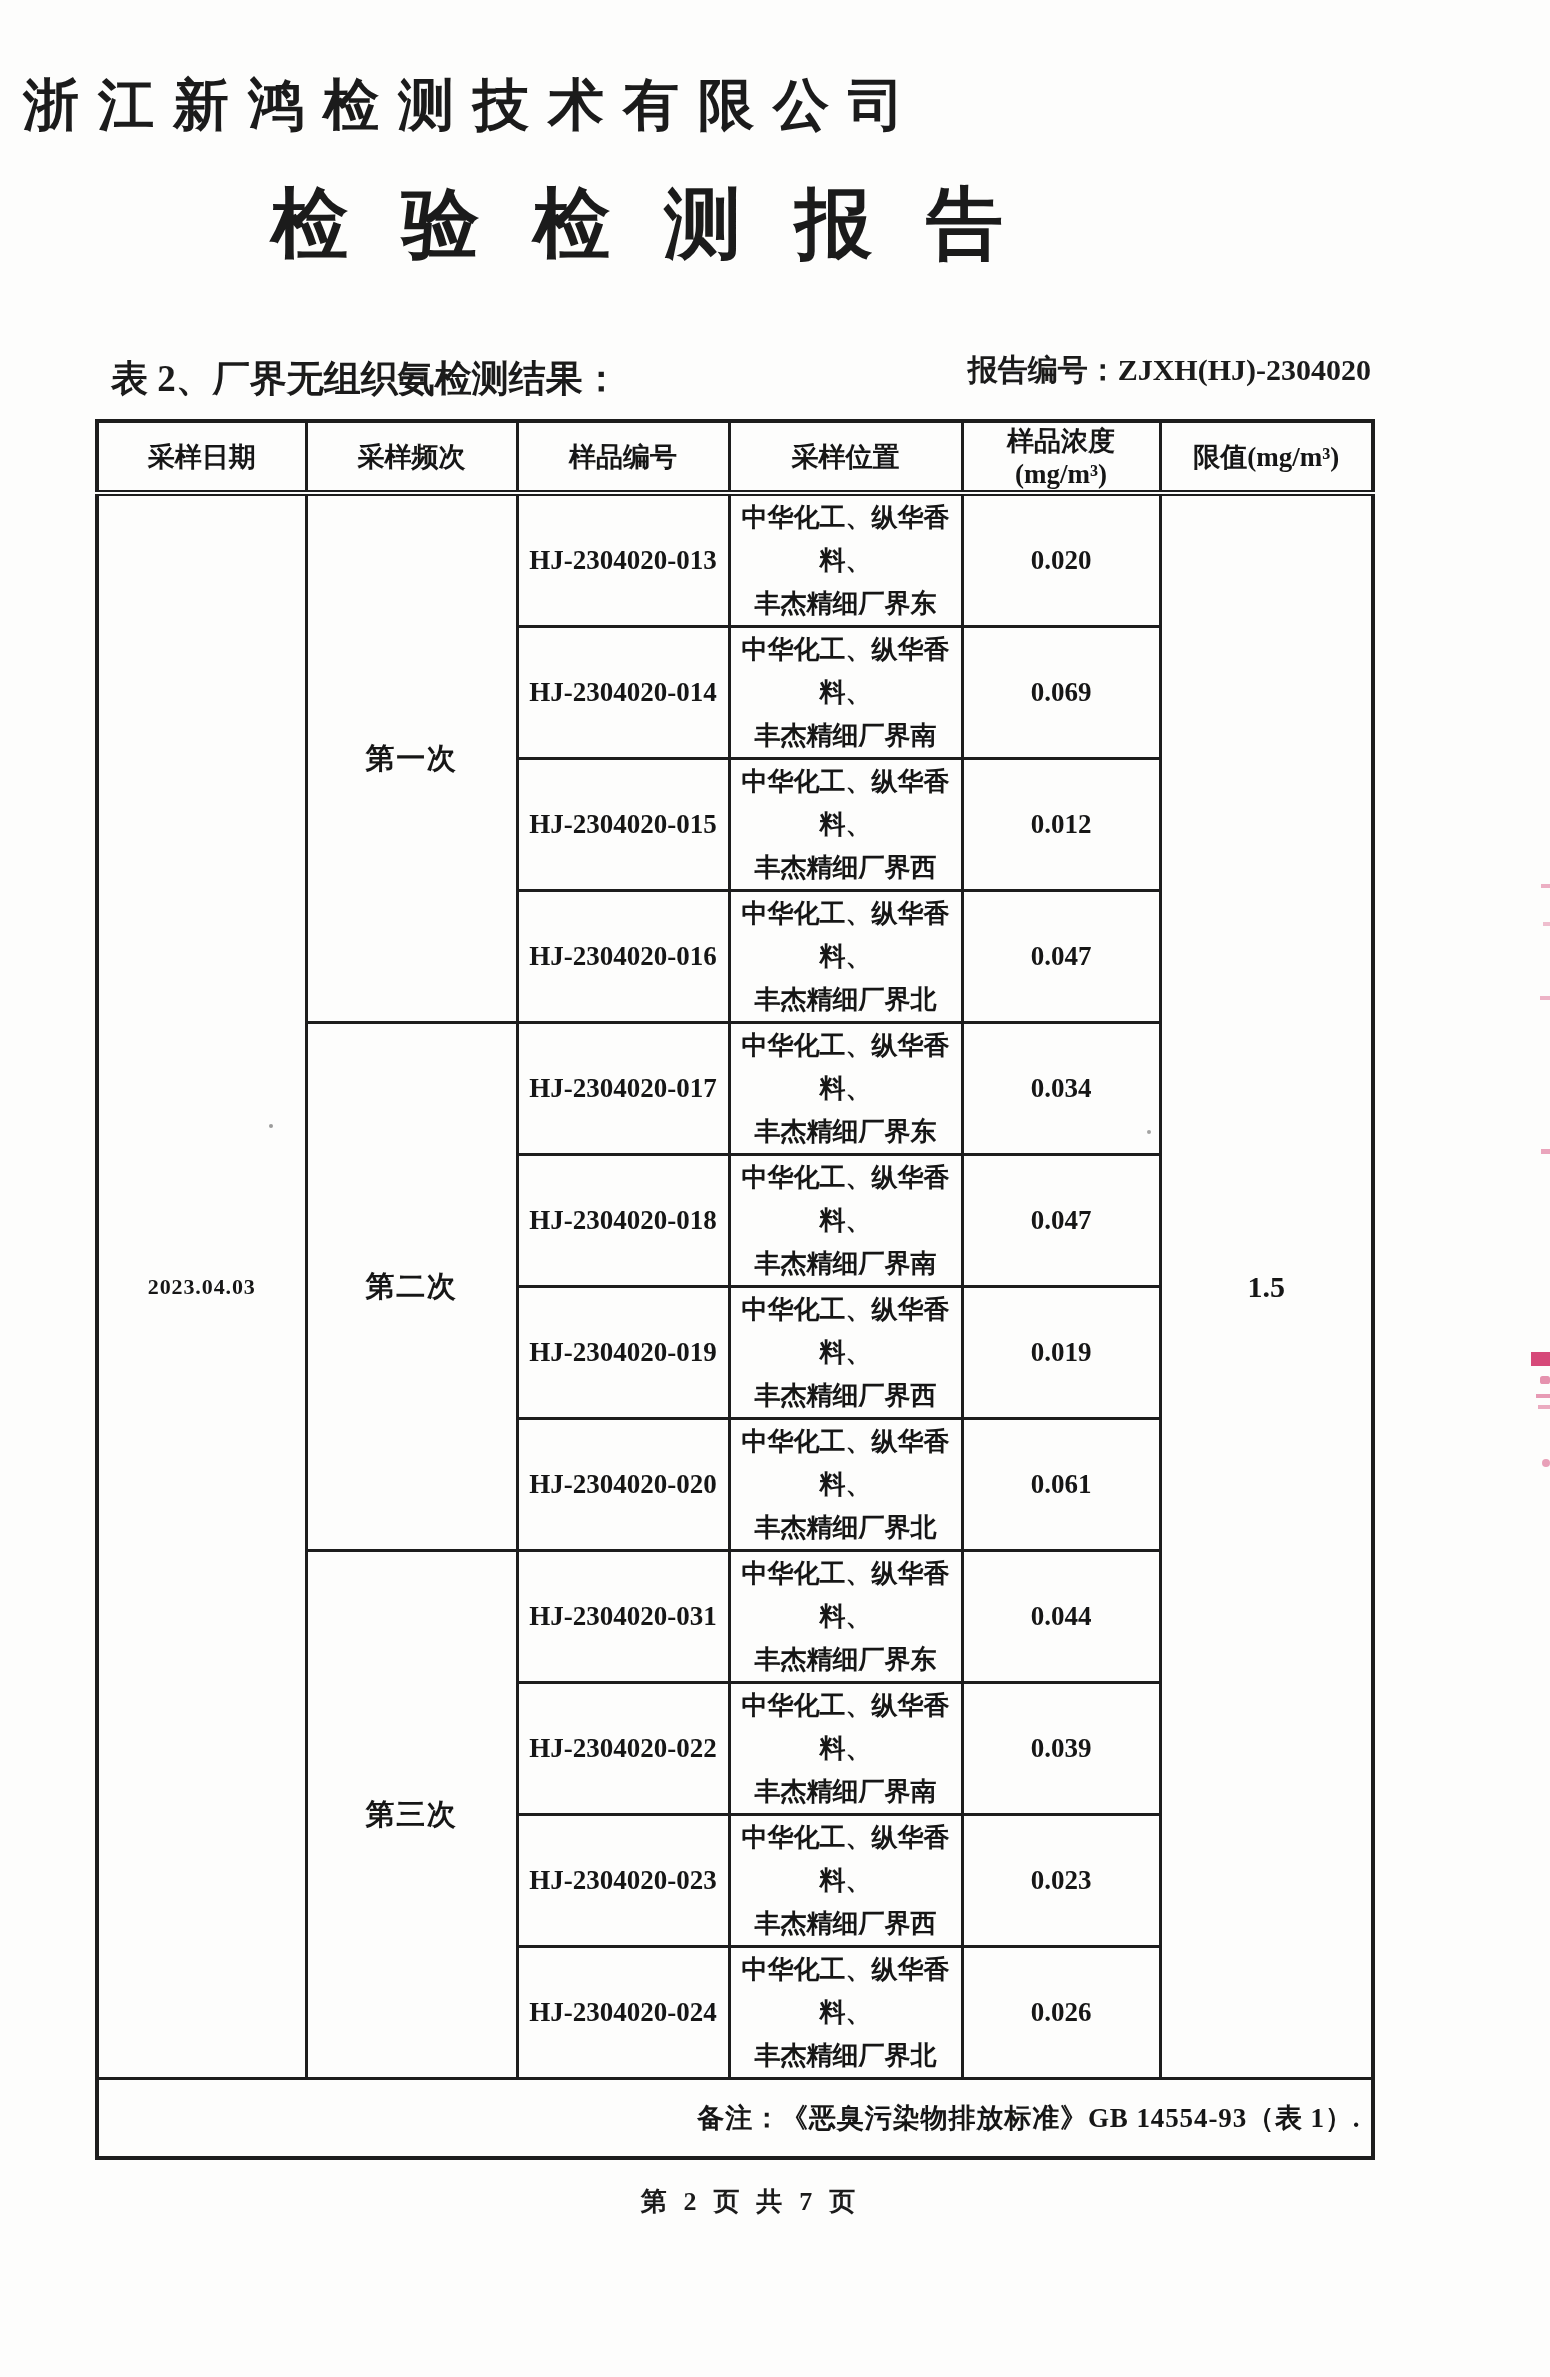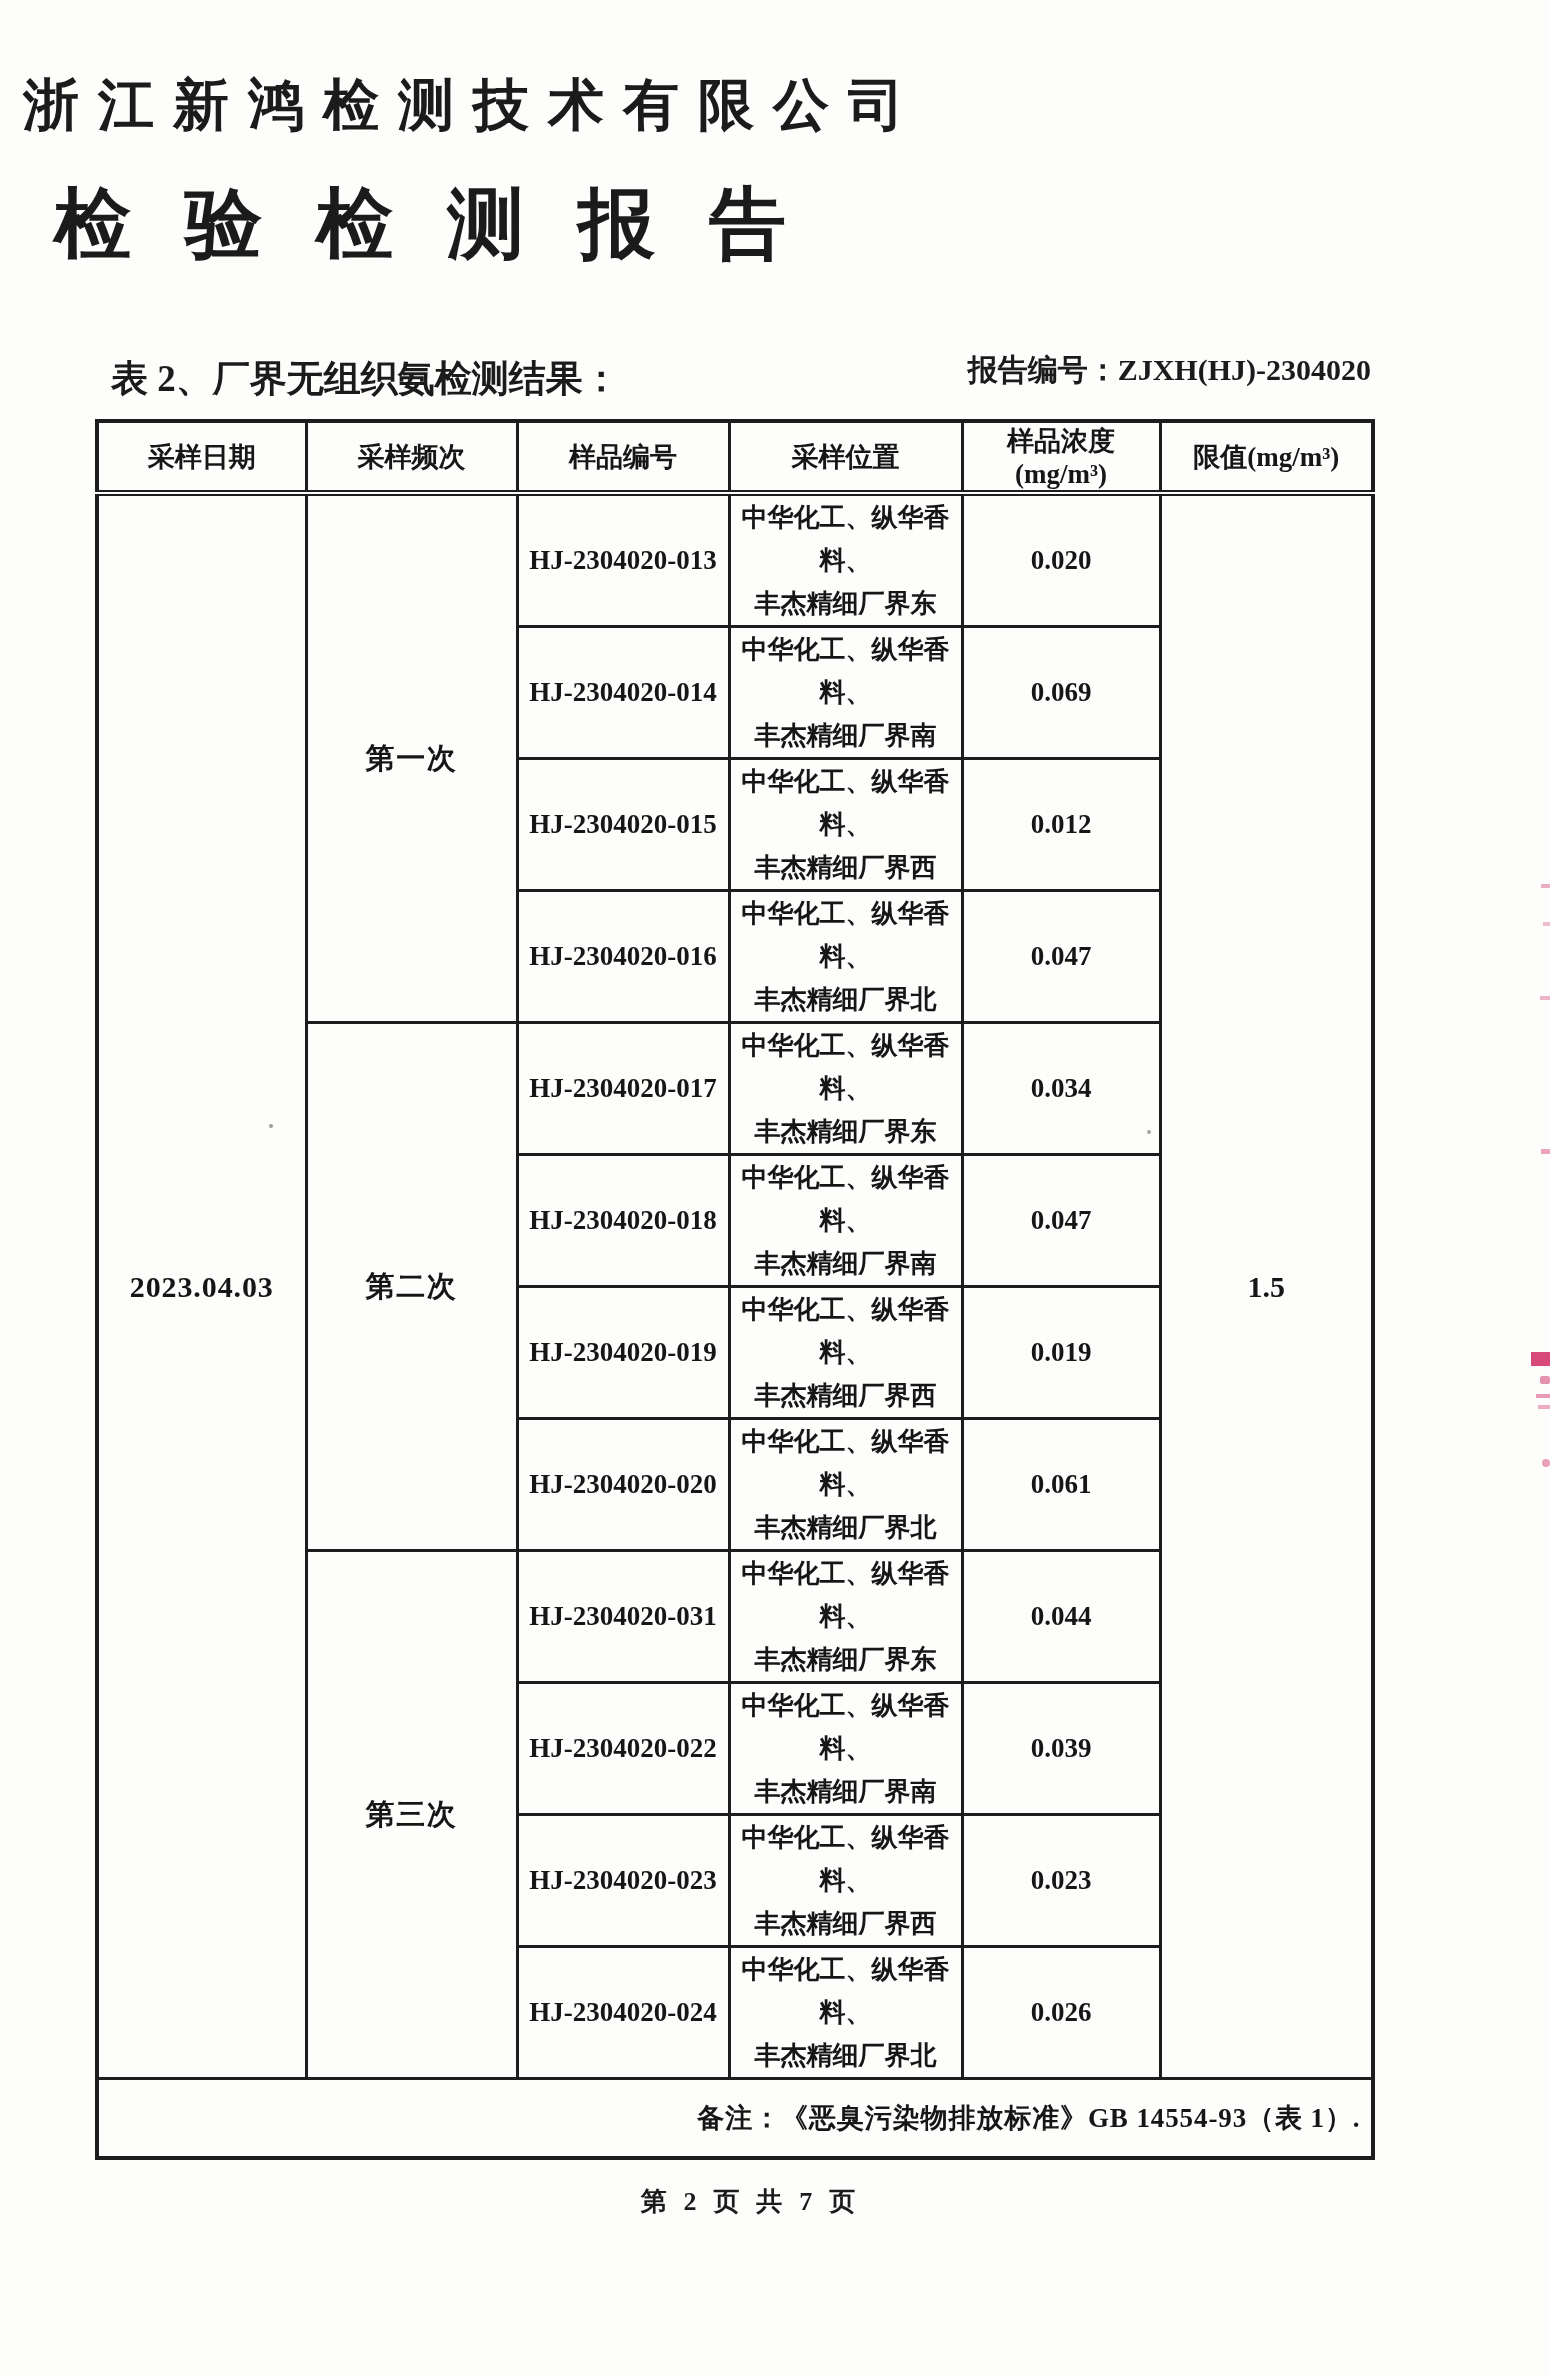--- a/index.html
+++ b/index.html
@@ -8,21 +8,21 @@
     background:#fdfdfc;color:#1b1b1b;
     font-family:"Liberation Serif", serif;
   }
   .company{
     position:absolute;top:68px;left:4px;width:1274px;
     text-align:left;font-size:56px;font-weight:700;
     letter-spacing:19px;text-indent:19px;white-space:nowrap;
   }
   .report-title{
     position:absolute;top:173px;left:0;width:1274px;
-    font-size:77px;font-weight:700;
+    text-align:center;font-size:77px;font-weight:700;
     letter-spacing:54px;text-indent:54px;white-space:nowrap;
   }
   .report-no{
     position:absolute;top:302px;left:524px;width:847px;
     text-align:right;font-size:30px;font-weight:700;white-space:nowrap;margin-top:48px;
   }
   .caption{
     position:absolute;top:354px;left:111px;
     font-size:37px;font-weight:700;white-space:nowrap;
   }
@@ -33,21 +33,21 @@
   }
   .report-table th,.report-table td{
     border:3.5px solid #1d1d1d;
     text-align:center;vertical-align:middle;
     padding:0 3.5px;color:#161616;
   }
   .report-table thead tr{height:68px;}
   .report-table thead th{font-size:27px;font-weight:700;border-bottom:6.1px double #1d1d1d;}
   .report-table tbody tr.data-row{height:89px;}
   td.cell{font-weight:700;}
-  td.date{font-size:30px;letter-spacing:0.9px;margin-top:20px;}
+  td.date{font-size:22px;letter-spacing:0.9px;margin-top:20px;}
   td.freq{font-size:29px;letter-spacing:1.7px;}
   td.sid{font-size:27px;}
   td.loc{font-size:26px;line-height:43px;padding:0 1.7px;}
   td.conc{font-size:27px;}
   td.limit{font-size:30px;}
   tr.note-row{height:79px;}
   td.note{
     text-align:right;font-size:27px;font-weight:700;
     padding:5.2px 10.5px;letter-spacing:0.9px;
   }

